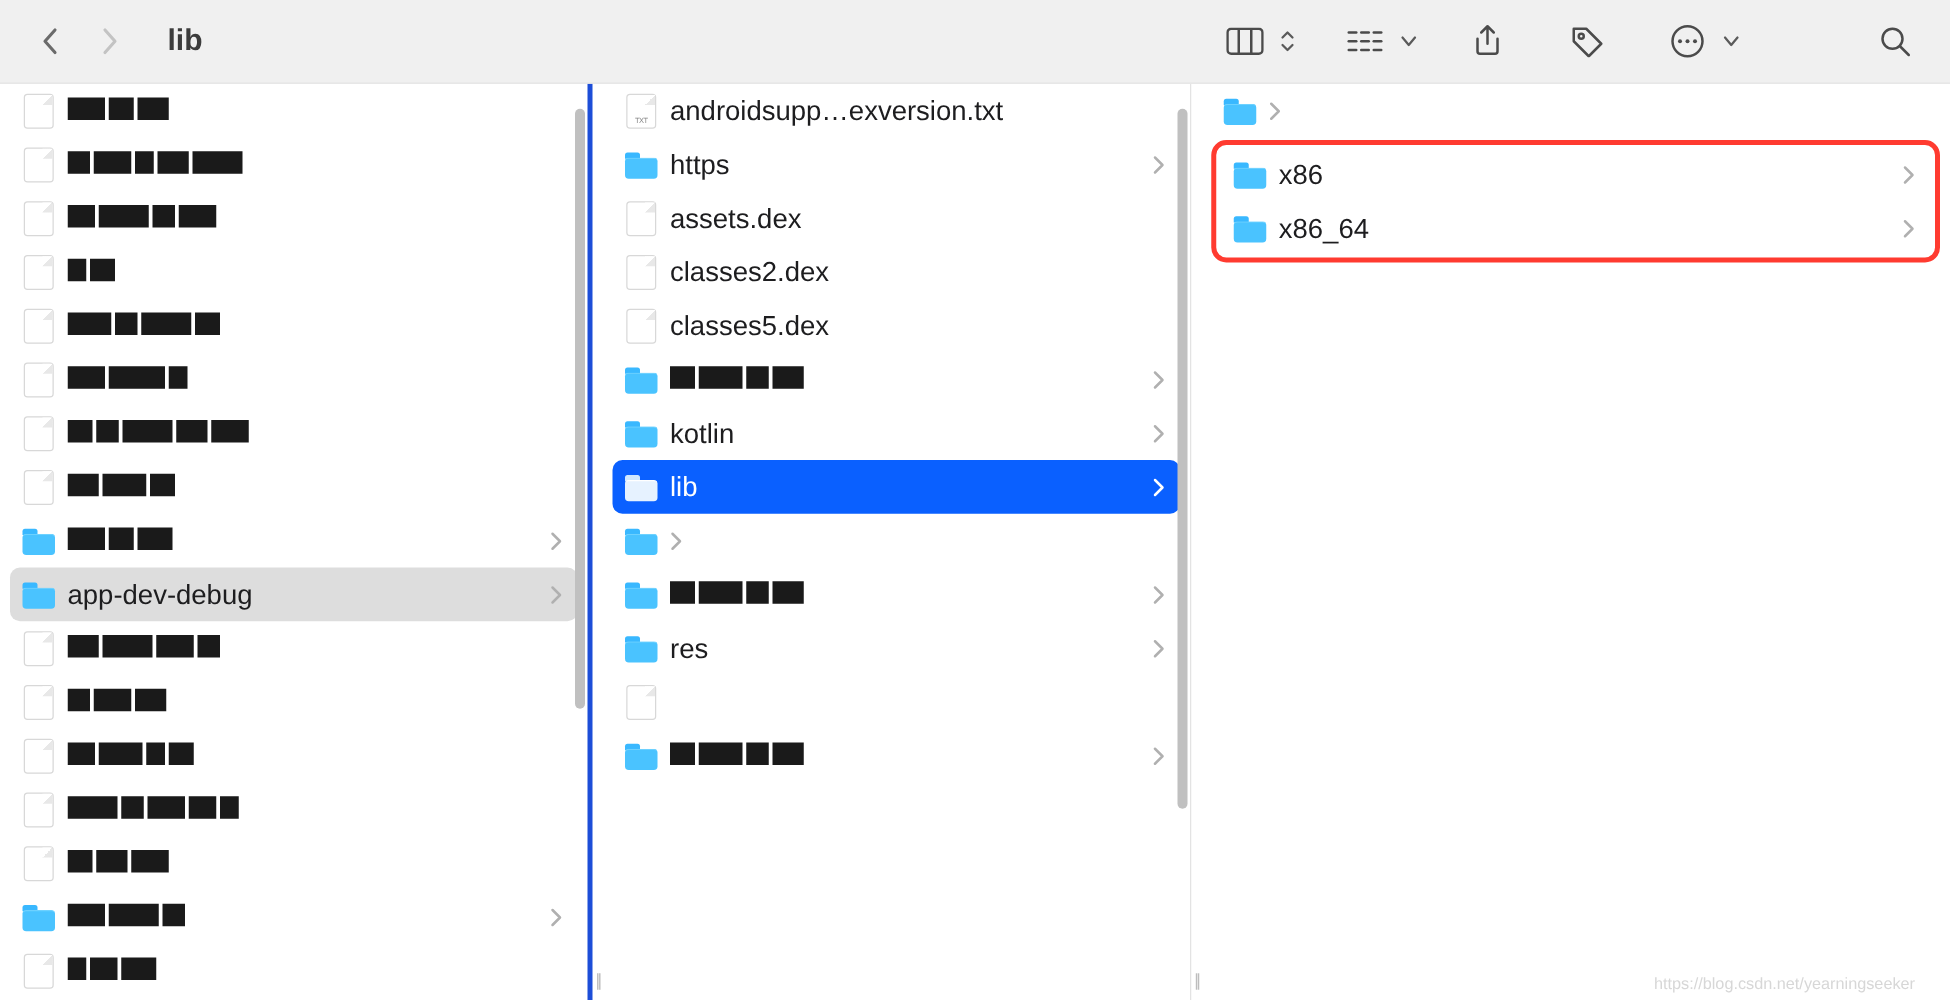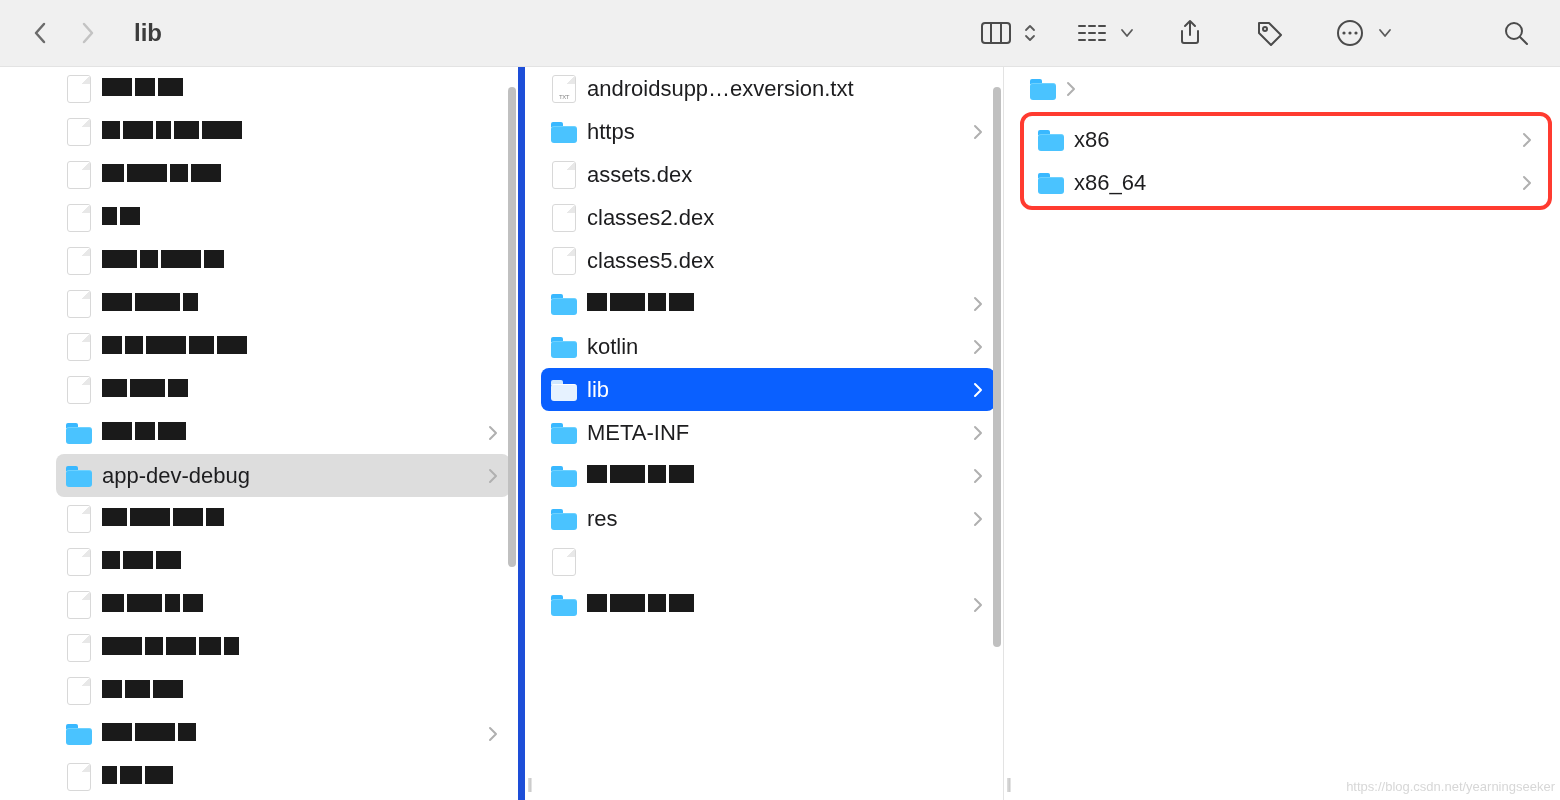--- a/index.html
+++ b/index.html
@@ -7,21 +7,21 @@
   .toolbar{height:66px;background:#f0f0f0;border-bottom:1px solid #e3e3e3;display:flex;align-items:center;padding:0 20px;gap:8px;}
   .nav-btn{width:40px;height:40px;display:flex;align-items:center;justify-content:center;color:#6b6b6b;}
   .nav-btn.disabled{color:#c3c3c3;}
   .title{margin-left:18px;font-size:24px;font-weight:600;color:#3c3c3c;}
   .spacer{flex:1;}
   .tb-icon{width:48px;height:44px;display:flex;align-items:center;justify-content:center;color:#4b4b4b;}
   .tb-group{display:flex;align-items:center;gap:2px;margin-right:24px;}
   .chev-sm{font-size:12px;color:#5a5a5a;margin-left:2px;}
   .content{flex:1;display:flex;overflow:hidden;position:relative;}
   .col{position:relative;overflow-y:auto;overflow-x:hidden;}
-  .col1{width:470px;border-right:7px solid #1d4ed8;margin-left:48px;}
+  .col1{width:470px;border-right:4px solid #1d4ed8;}
   .col2{width:470px;border-right:1px solid #e3e3e3;}
   .col3{flex:1;}
   .item{height:43px;display:flex;align-items:center;padding:0 12px 0 10px;gap:10px;border-radius:8px;margin:0 8px;}
   .item.selected-grey{background:#dddddd;}
   .item.selected-blue{background:#0a60ff;color:#fff;}
   .item .label{flex:1;font-size:22px;white-space:nowrap;overflow:hidden;text-overflow:ellipsis;}
   .item .chev{color:#b0b0b0;font-size:14px;}
   .item.selected-blue .chev{color:#fff;}
   .icon{width:26px;height:26px;flex-shrink:0;display:flex;align-items:center;justify-content:center;}
   .folder{width:26px;height:20px;position:relative;}
@@ -31,21 +31,21 @@
   .folder.sel::after{background:#e6f2ff;border-top-color:#fff;}
   .file{width:22px;height:26px;background:#fff;border:1px solid #d8d8d8;border-radius:3px;position:relative;}
   .file::after{content:"";position:absolute;top:0;right:0;width:8px;height:8px;background:linear-gradient(135deg,#fff 0 50%,#e8e8e8 50% 100%);}
   .file.txt::before{content:"TXT";position:absolute;bottom:2px;left:0;right:0;text-align:center;font-size:6px;color:#888;letter-spacing:-0.5px;}
   .obscured{display:inline-flex;gap:3px;align-items:center;}
   .obscured span{display:inline-block;background:#1a1a1a;height:18px;}
   .redbox{border:4px solid #ff3b30;border-radius:12px;margin:2px 8px;padding:2px 0;}
   .redbox .item{margin:0 4px;}
   .scroll-ind{position:absolute;right:2px;width:8px;background:#c0c0c0;border-radius:4px;}
   .col-handle{width:8px;cursor:col-resize;display:flex;align-items:flex-end;justify-content:center;padding-bottom:8px;color:#bdbdbd;font-size:14px;letter-spacing:-2px;}
-  .watermark{position:absolute;right:5px;bottom:6px;font-size:13px;color:#d7d7d7;font-family:sans-serif;}
+  .watermark{position:absolute;right:28px;bottom:6px;font-size:13px;color:#d7d7d7;font-family:sans-serif;}
   svg{display:block;}
 </style>
 </head>
 <body>
 
 <div class="window">
 
   <div class="toolbar">
     <div class="nav-btn">
       <svg width="16" height="24" viewBox="0 0 16 24">
@@ -408,21 +408,20 @@
             <span class="chev">
               <svg width="10" height="16" viewBox="0 0 10 16">
                 <path d="M2 2 L8 8 L2 14" stroke="currentColor" stroke-width="2" fill="none" stroke-linecap="round" stroke-linejoin="round"></path>
               </svg>
             </span>
           </div>
           <div class="item">
             <div class="icon">
               <div class="folder"></div>
             </div>
-            <span class="label">META-INF</span>
             <span class="chev">
               <svg width="10" height="16" viewBox="0 0 10 16">
                 <path d="M2 2 L8 8 L2 14" stroke="currentColor" stroke-width="2" fill="none" stroke-linecap="round" stroke-linejoin="round"></path>
               </svg>
             </span>
           </div>
           <div class="item">
             <div class="icon">
               <div class="folder"></div>
             </div>

